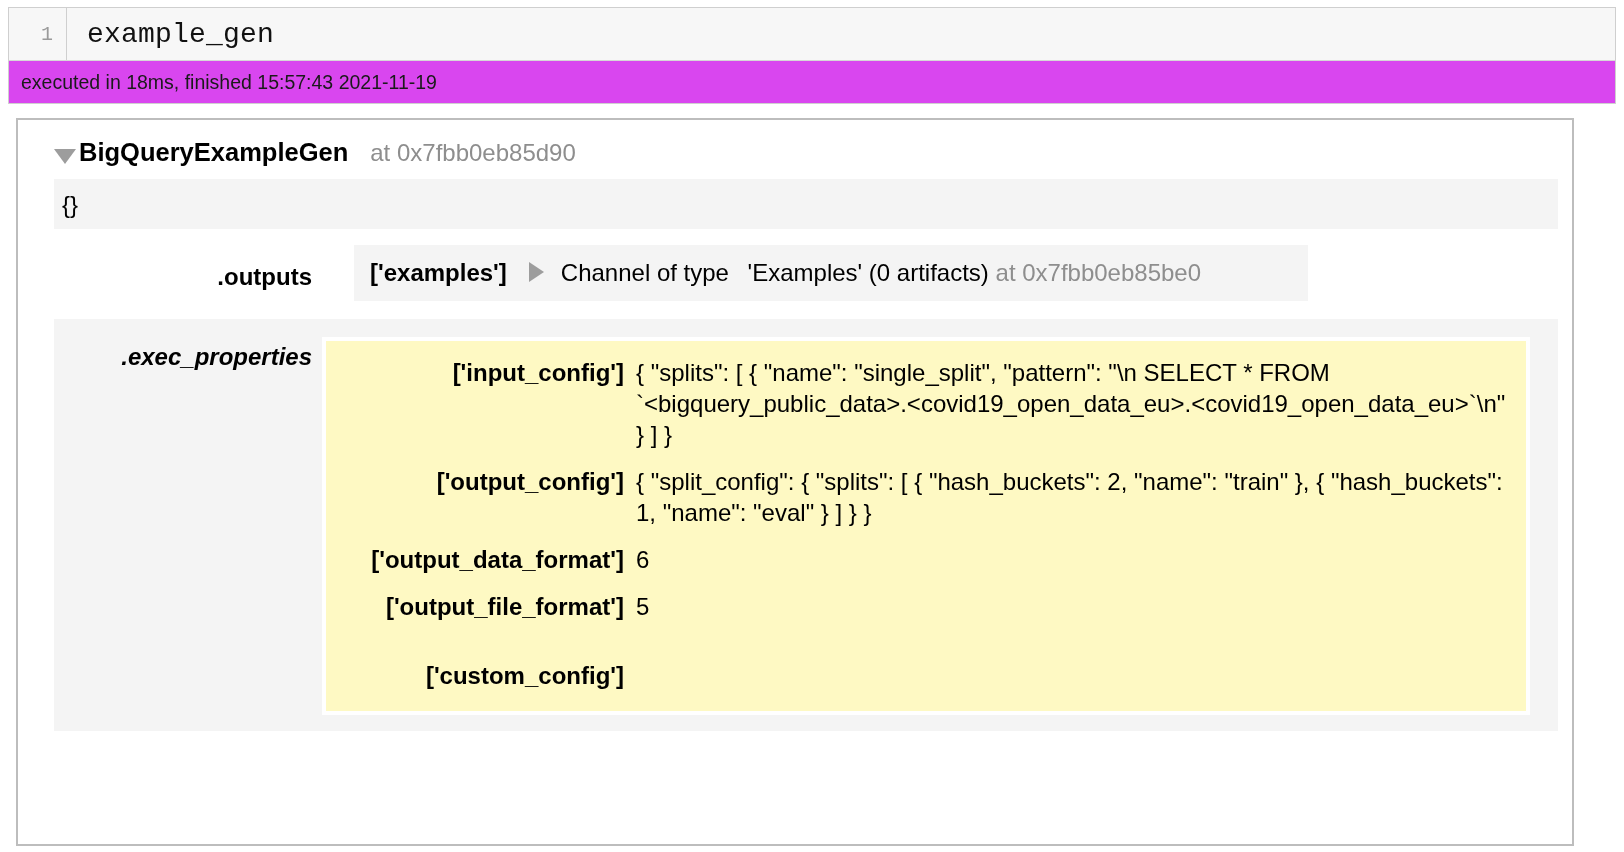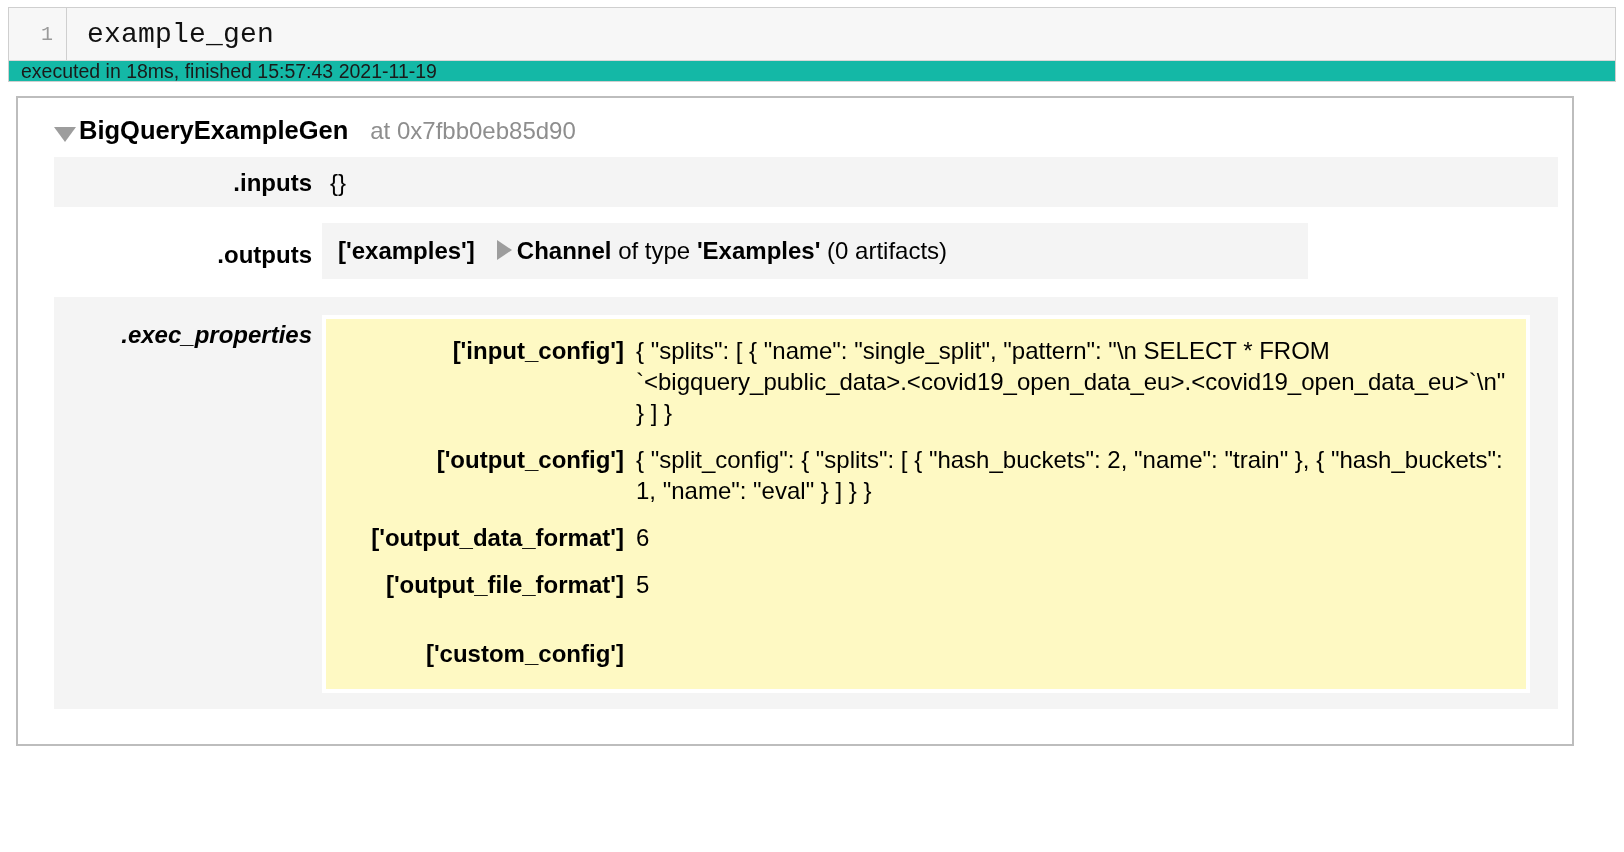--- a/index.html
+++ b/index.html
@@ -48,38 +48,38 @@
     font-size: 28px;
     color: #111111;
     letter-spacing: 0.2px;
   }
 
   
   .exec-status {
     margin: 0 8px 0 8px;
     border: 1px solid #cfcfcf;
     border-top: 1px solid #d7d7d7;
-    background: #14b8a6;
-    height: 22px;
+    background: #d946ef;
+    height: 44px;
     display: flex;
     align-items: center;
     padding-left: 12px;
     box-sizing: border-box;
     font-size: 19.5px;
     color: #1a1a1a;
   }
 
   
   .output-panel {
     margin: 14px 50px 0 16px;
     border: 2px solid #bdbdbd;
     background: #ffffff;
     box-sizing: border-box;
     padding: 14px 14px 16px 14px;
-    height: 650px;
+    height: 728px;
     overflow: hidden;
   }
 
   .obj-header {
     display: flex;
     align-items: baseline;
     padding: 4px 0 6px 22px;
     font-size: 25px;
     white-space: nowrap;
   }
@@ -143,20 +143,21 @@
 
   
   .row-inputs .attr-value { padding-left: 8px; }
 
   
   .row-outputs {
     display: flex;
     align-items: flex-start;
     margin: 16px 0 0 22px;
     background: transparent;
+    gap: 32px;
   }
   .row-outputs .attr-label {
     width: 268px;
     min-width: 268px;
     padding-top: 18px;
   }
   .inner-block {
     flex: 1;
     background: #f4f4f4;
     padding: 14px 16px 14px 16px;
@@ -166,21 +167,21 @@
   .chan-line {
     display: flex;
     align-items: flex-start;
     font-size: 24px;
     white-space: nowrap;
   }
   .chan-key {
     font-weight: bold;
     margin-right: 22px;
   }
-  .b { font-weight: bold; }
+  .b { font-weight: normal; margin-left: 12px; }
   .muted { color: #8e8e8e; }
 
   
   .row-exec {
     display: flex;
     align-items: flex-start;
     margin: 18px 0 0 22px;
     background: #f4f4f4;
     padding: 0 0 16px 0;
   }
@@ -236,38 +237,38 @@
 
 <div class="output-panel">
 
   <div class="obj-header">
     <span class="tri-down"></span>
     <span class="obj-name">BigQueryExampleGen</span>
     <span class="addr">at 0x7fbb0eb85d90</span>
   </div>
 
   <div class="attr-row row-inputs">
-    <div class="attr-label">.inputs</div>
     <div class="attr-value">{}</div>
   </div>
 
   <div class="row-outputs">
     <div class="attr-label">.outputs</div>
     <div class="inner-block">
       <div class="chan-line">
         <span class="chan-key">['examples']</span>
         <span class="tri-right"></span>
         <span class="b">Channel</span>
         <span>&nbsp;</span>
         <span>of type</span>
         <span>&nbsp;</span>
         <span class="b">'Examples'</span>
         <span>&nbsp;</span>
         <span>(0 artifacts)</span>
         <span>&nbsp;</span>
+        <span class="muted">at 0x7fbb0eb85be0</span>
       </div>
     </div>
   </div>
 
   <div class="row-exec">
     <div class="attr-label">.exec_properties</div>
     <div class="nested-box">
 
       <div class="prop-row">
         <div class="prop-label">['input_config']</div>

